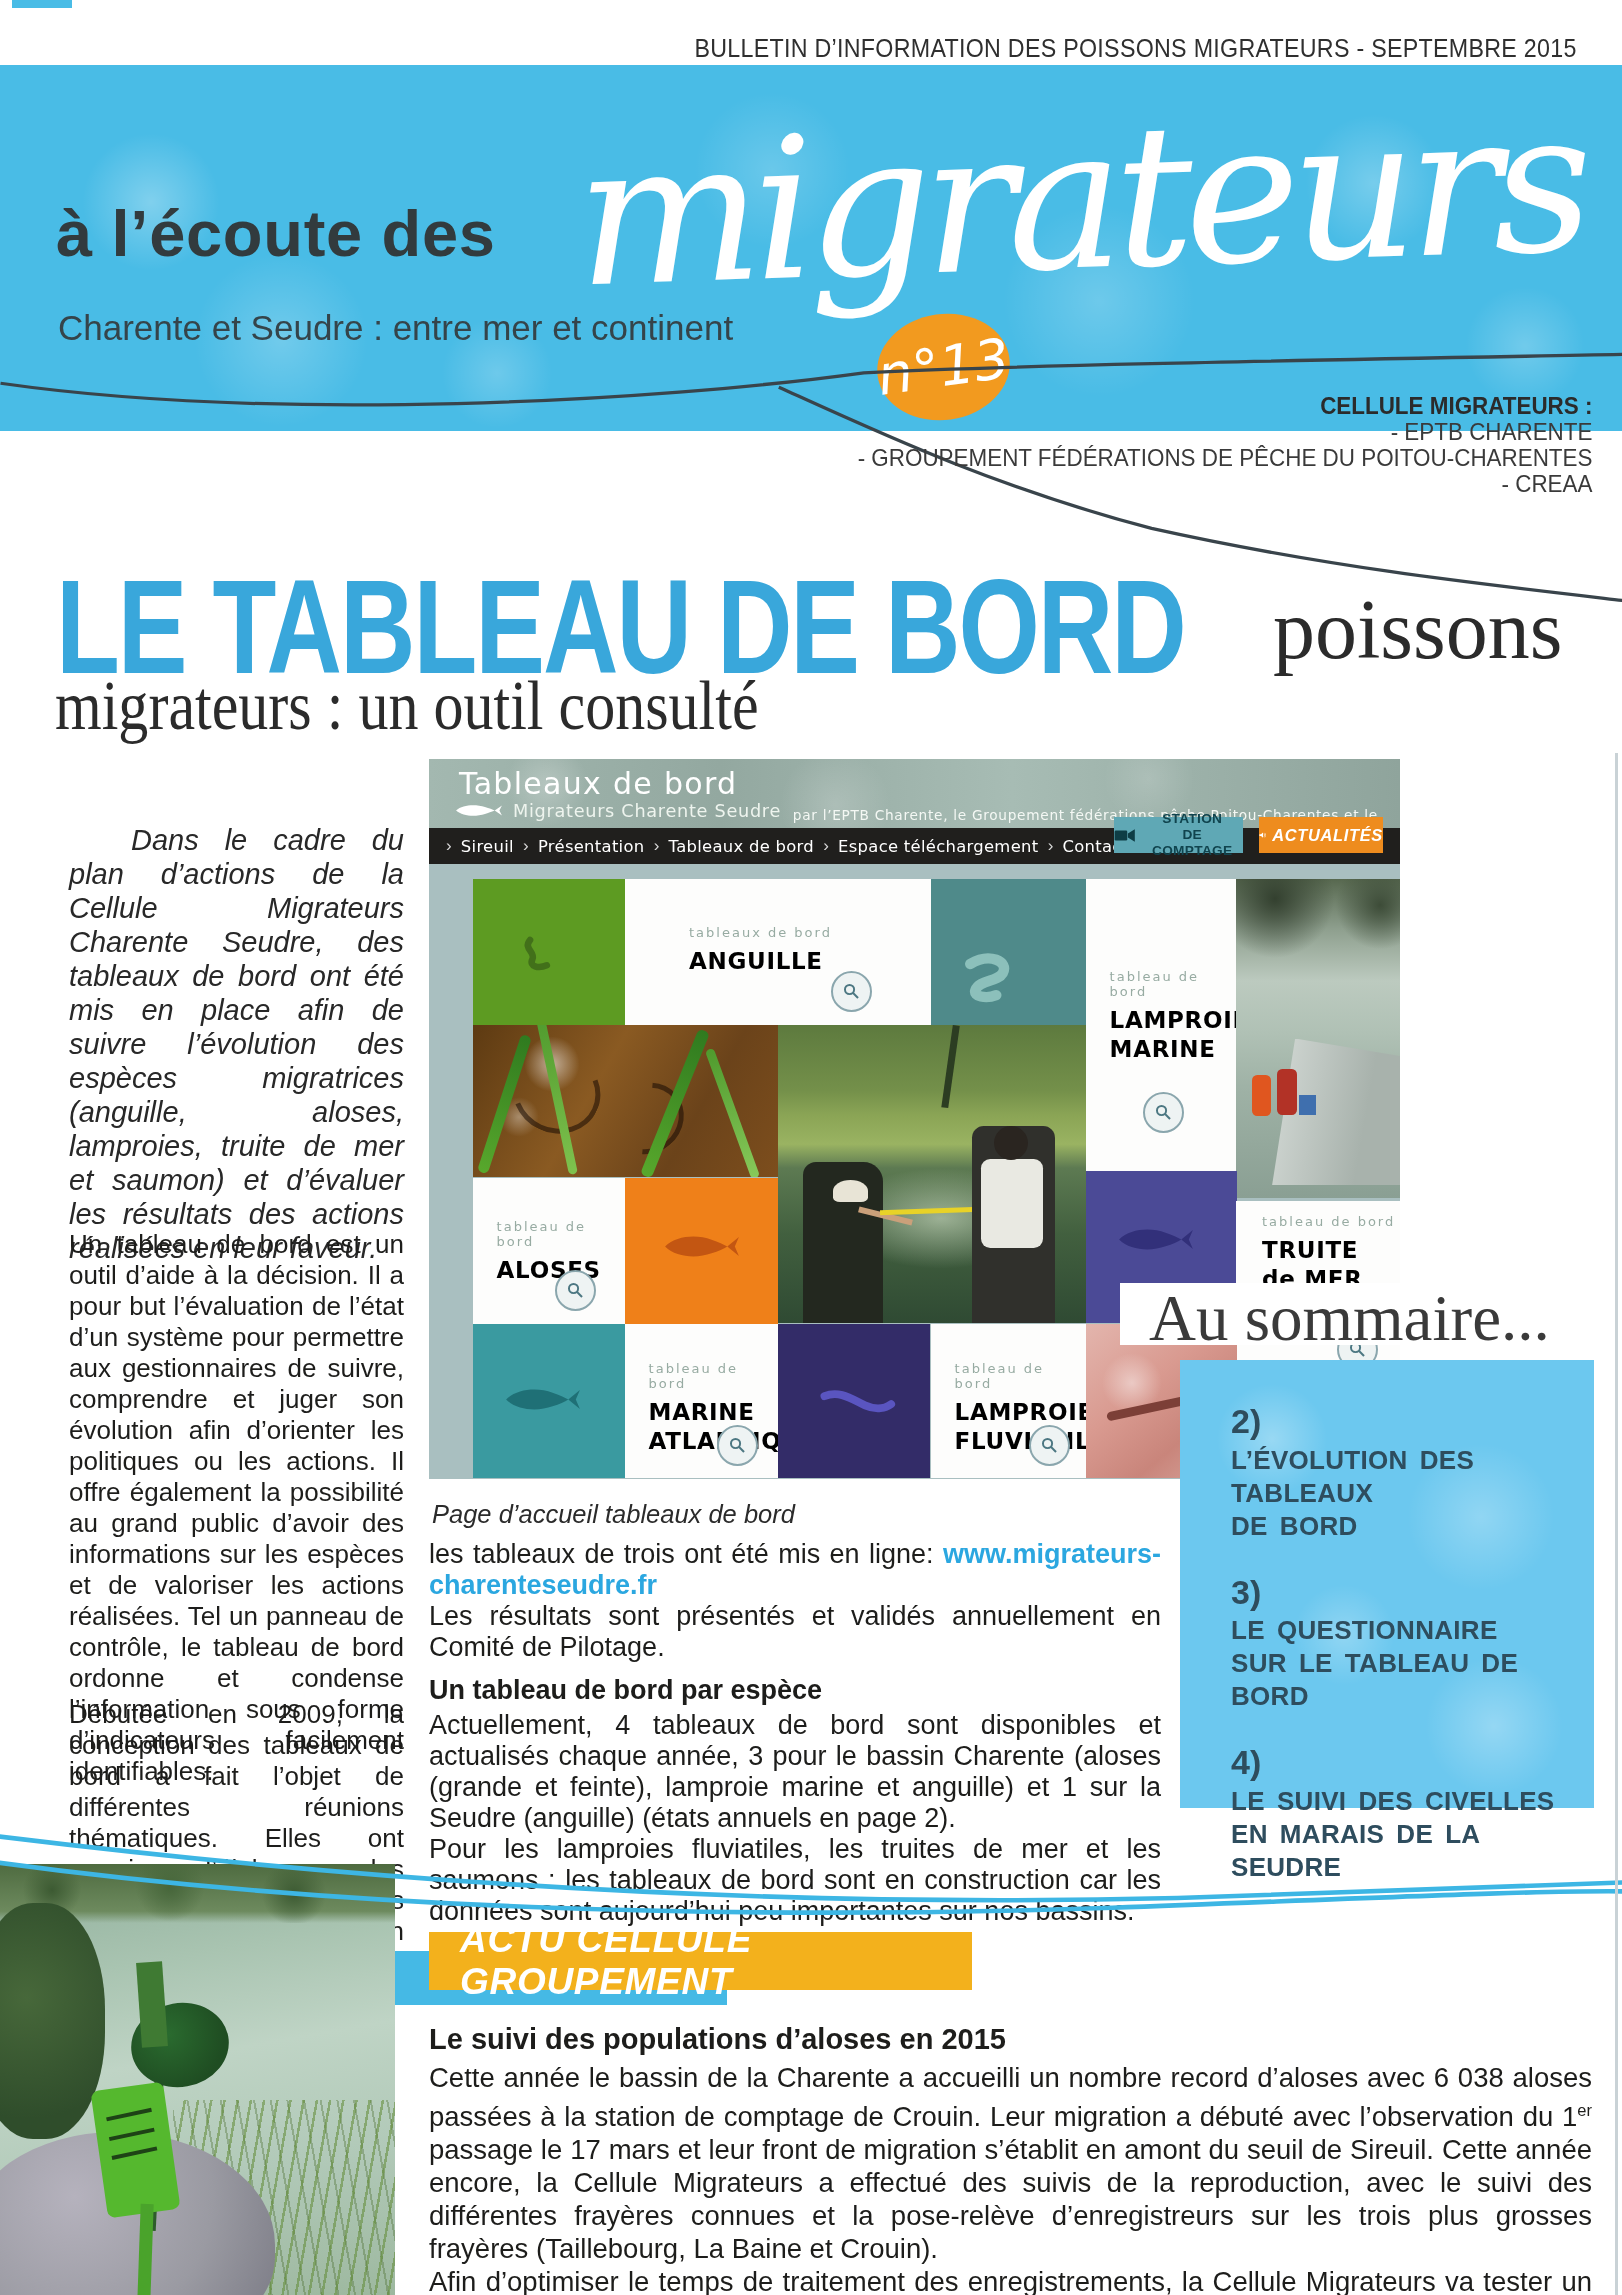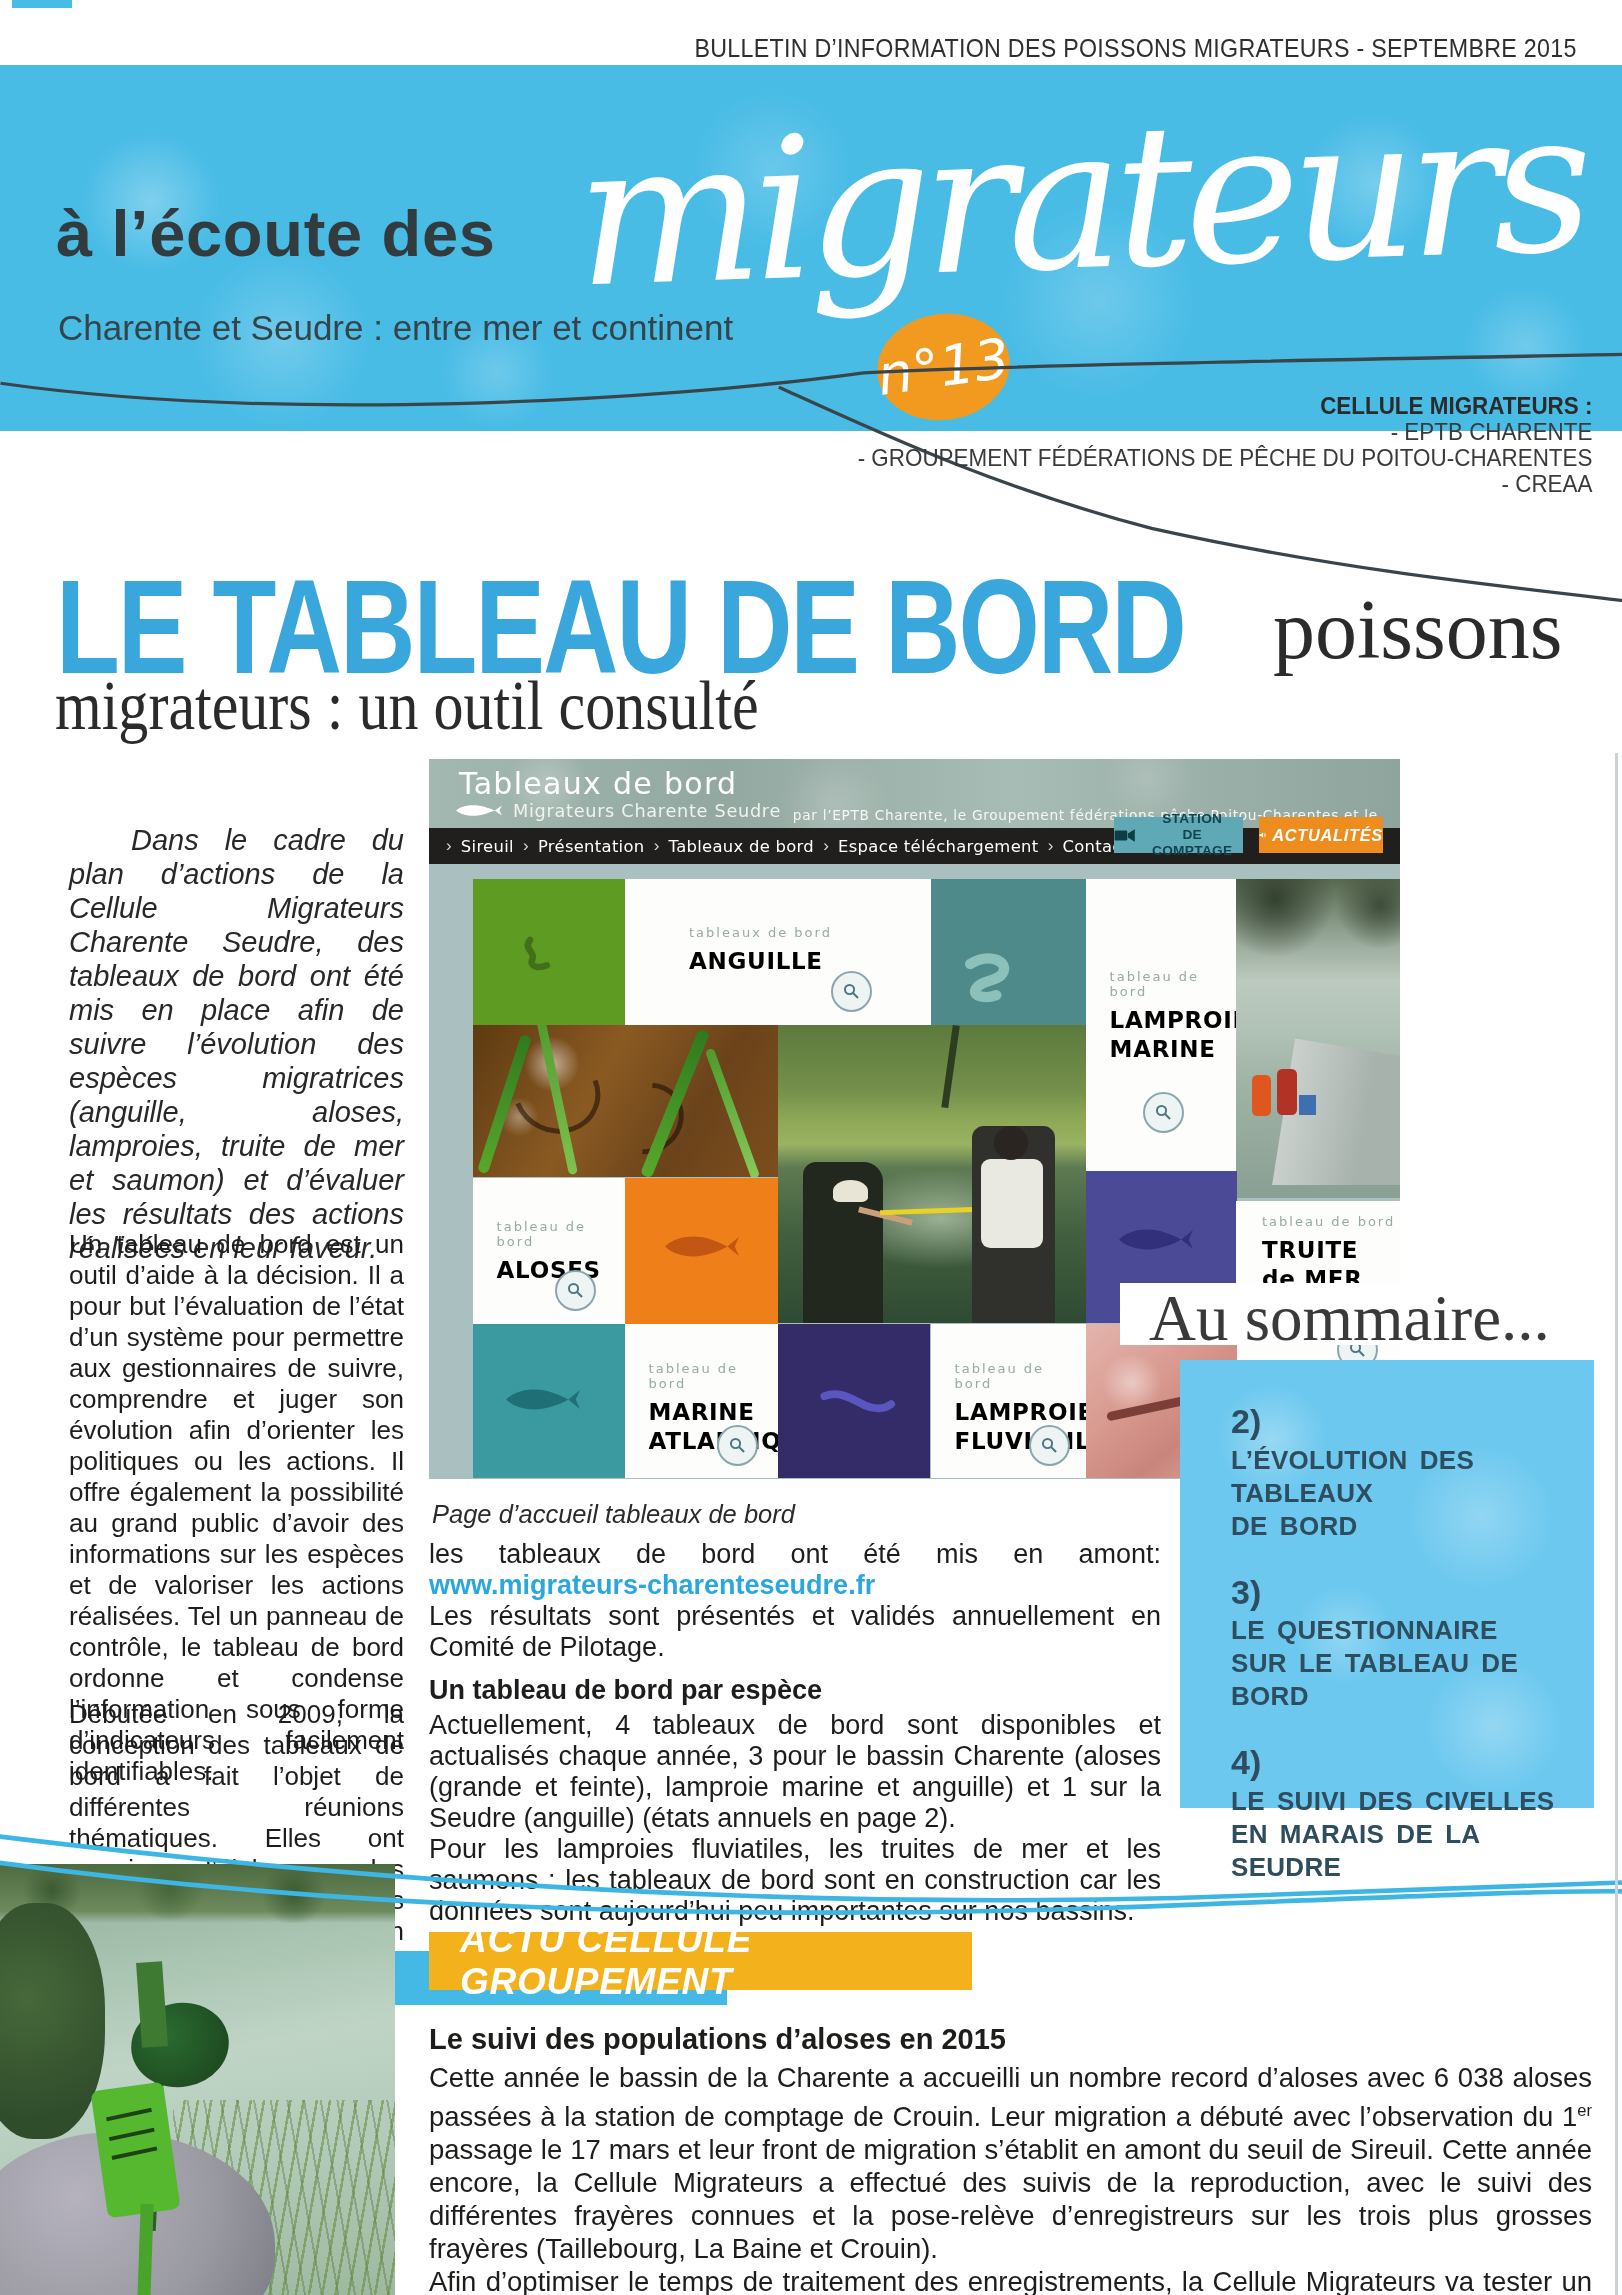--- a/index.html
+++ b/index.html
@@ -386,21 +386,21 @@
           </svg>
       </div>
     </div>
     <div id="photo-d5" class="tile">
       <div class="slit"></div>
     </div>
   </div>
 
   <div class="abs" id="caption">Page d’accueil tableaux de bord</div>
   <div class="abs" id="middle">
-    <p><span>les tableaux de bord ont été mis en amont: </span><a id="link" href="#">www.migrateurs-charenteseudre.fr</a><br>
+    <p><span>les tableaux de trois ont été mis en ligne: </span><a id="link" href="#">www.migrateurs-charenteseudre.fr</a><br>
     <span>Les résultats sont présentés et validés annuellement en Comité de Pilotage.</span></p>
     <p class="subhead">Un tableau de bord par espèce</p>
     <p>Actuellement, 4 tableaux de bord sont disponibles et actualisés chaque année, 3 pour le bassin Charente (aloses (grande et feinte), lamproie marine et anguille) et 1 sur la Seudre (anguille) (états annuels en page 2).</p>
     <p>Pour les lamproies fluviatiles, les truites de mer et les saumons : les tableaux de bord sont en construction car les données sont aujourd’hui peu importantes sur nos bassins.</p>
   </div>
 
   <div class="abs" id="sommaire-strip"></div>
   <div class="abs" id="sommaire-title">Au sommaire...</div>
   <div class="abs" id="sommaire-box">
     <div class="som-item">

